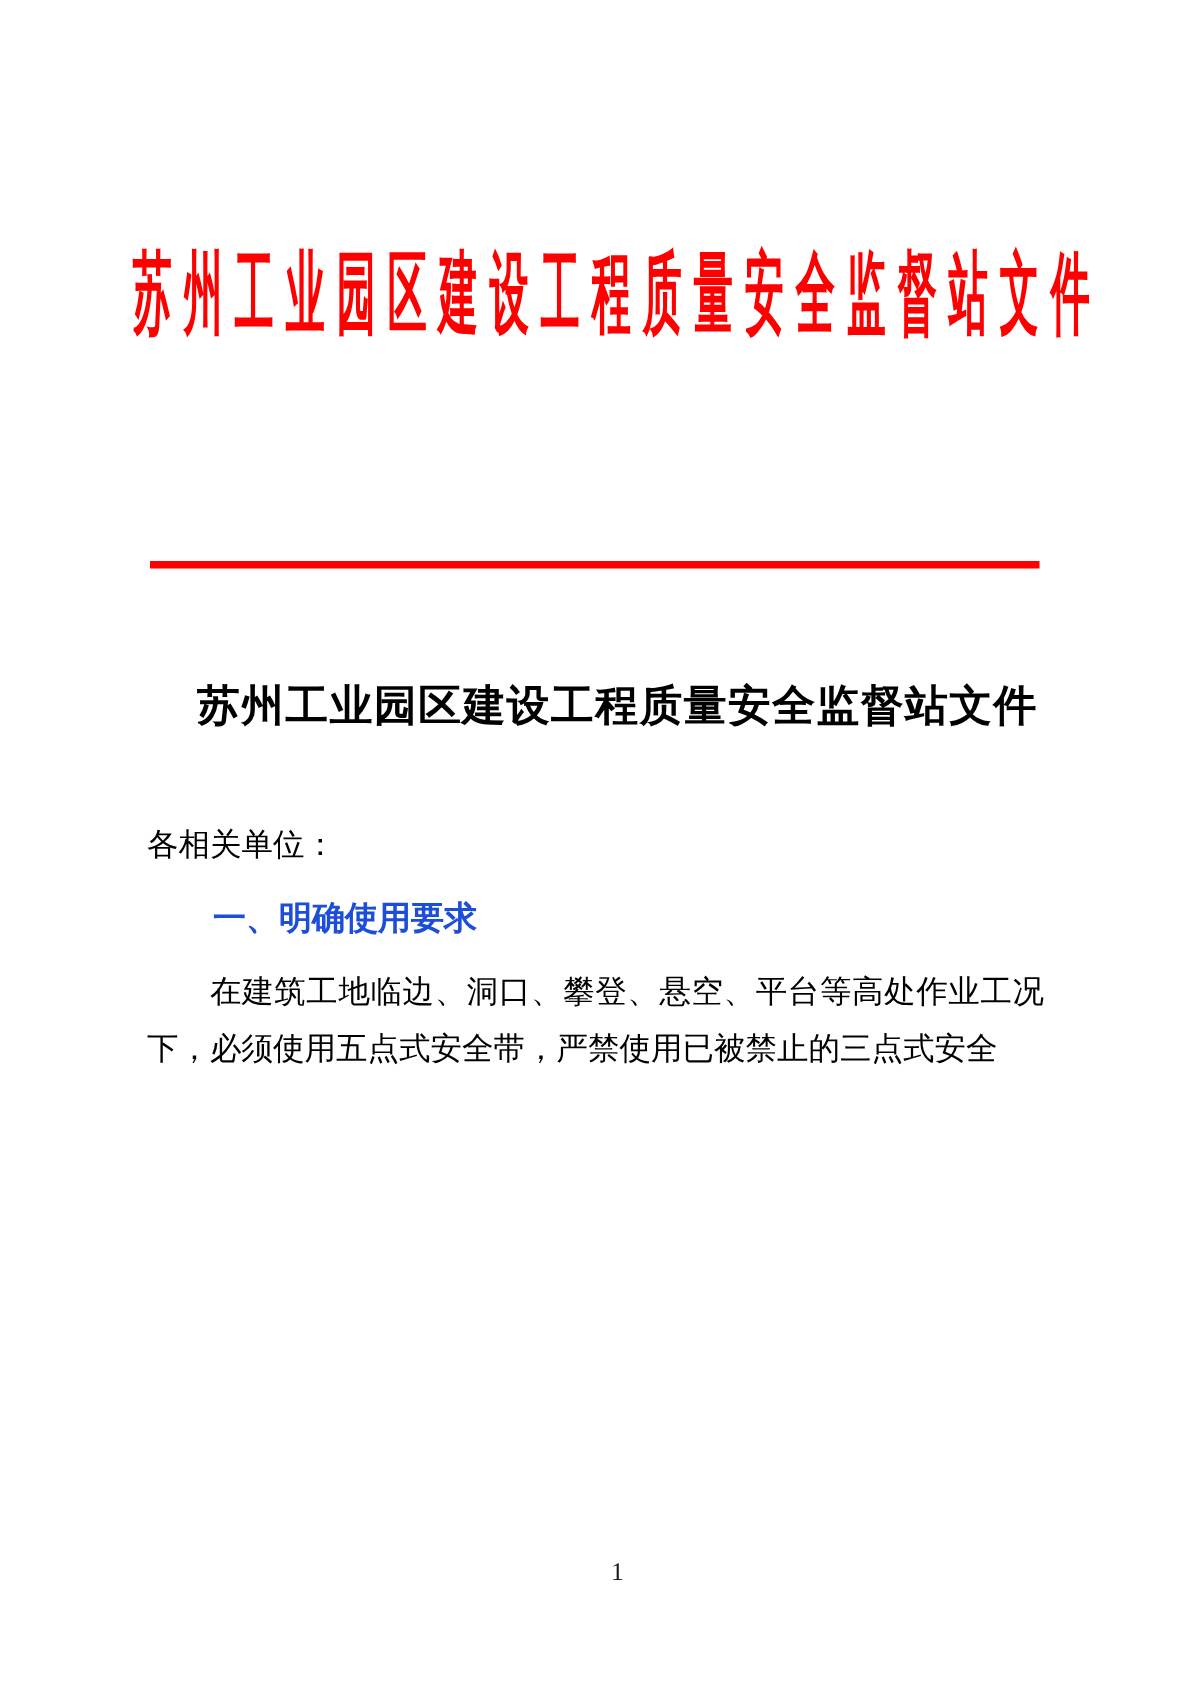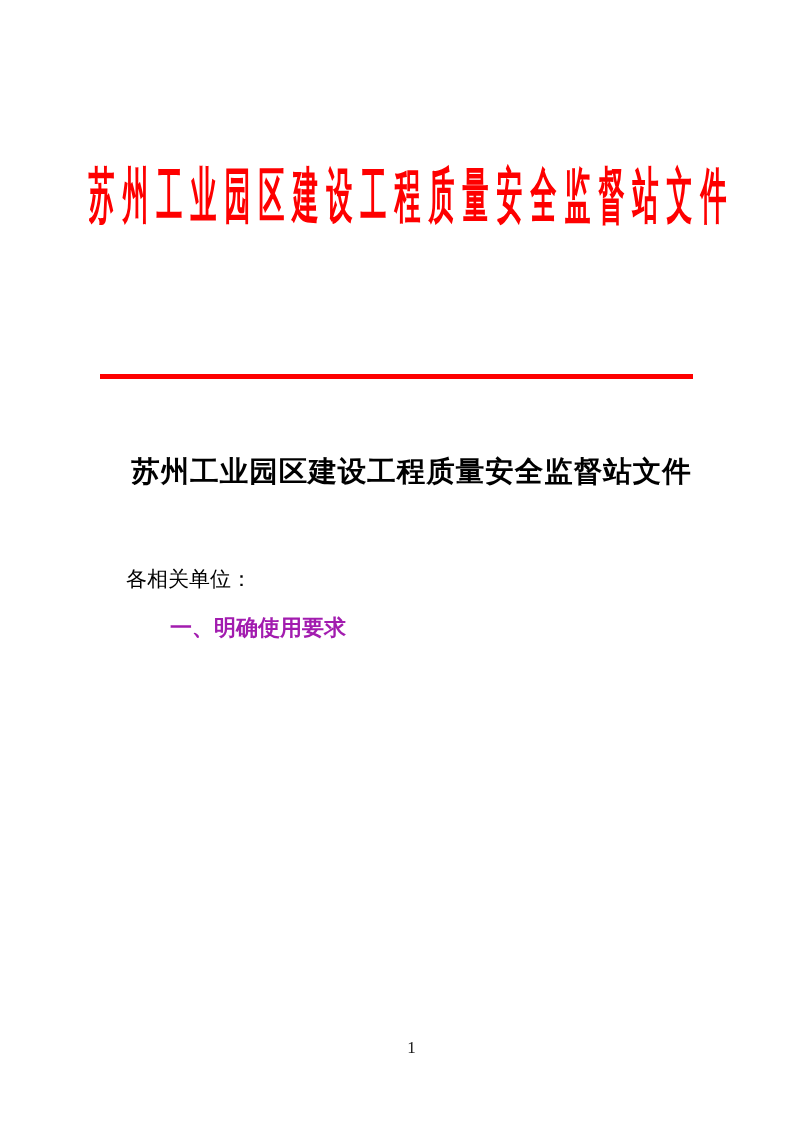--- a/index.html
+++ b/index.html
@@ -53,46 +53,45 @@
     font-family: "Liberation Serif", serif;
     font-weight: bold;
     font-size: 28.5px;
     line-height: 58px;
     letter-spacing: 1px;
     color: #000000;
   }
   
   .body-block {
     position: absolute;
-    top: 560px;
+    top: 544px;
     left: 98px;
     width: 598px;
     font-family: "Liberation Serif", serif;
     font-size: 21px;
     line-height: 38px;
     color: #000000;
-    margin-left: 28px;
   }
   .salutation {
     text-align: left;
   }
   .para {
     margin: 14px 0 0 0;
     text-indent: 2em;
     text-align: justify;
     text-justify: inter-ideograph;
   }
   .section-heading {
     margin: 12px 0 0 0;
     padding-left: 2em;
     font-family: "Liberation Sans", sans-serif;
     font-weight: bold;
     font-size: 22px;
     line-height: 36px;
-    color: #a21caf;
+    color: #1d4ed8;
   }
   .section-para {
     margin: 12px 0 0 0;
     text-indent: 2em;
     text-align: justify;
     text-justify: inter-ideograph;
   }
   
   .page-footer {
     position: absolute;
@@ -118,17 +117,18 @@
   <div class="doc-title">
     <div>苏州工业园区建设工程质量安全监督站文件</div>
   </div>
 
   <div class="body-block">
     <div class="salutation">各相关单位：</div>
 
 
     <div class="section-heading">一、明确使用要求</div>
 
+    <p class="section-para">在建筑工地临边、洞口、攀登、悬空、平台等高处作业工况下，必须使用五点式安全带，严禁使用已被禁止的三点式安全</p>
   </div>
 
   <div class="page-footer">1</div>
 
 </div>
 
 </body></html>

